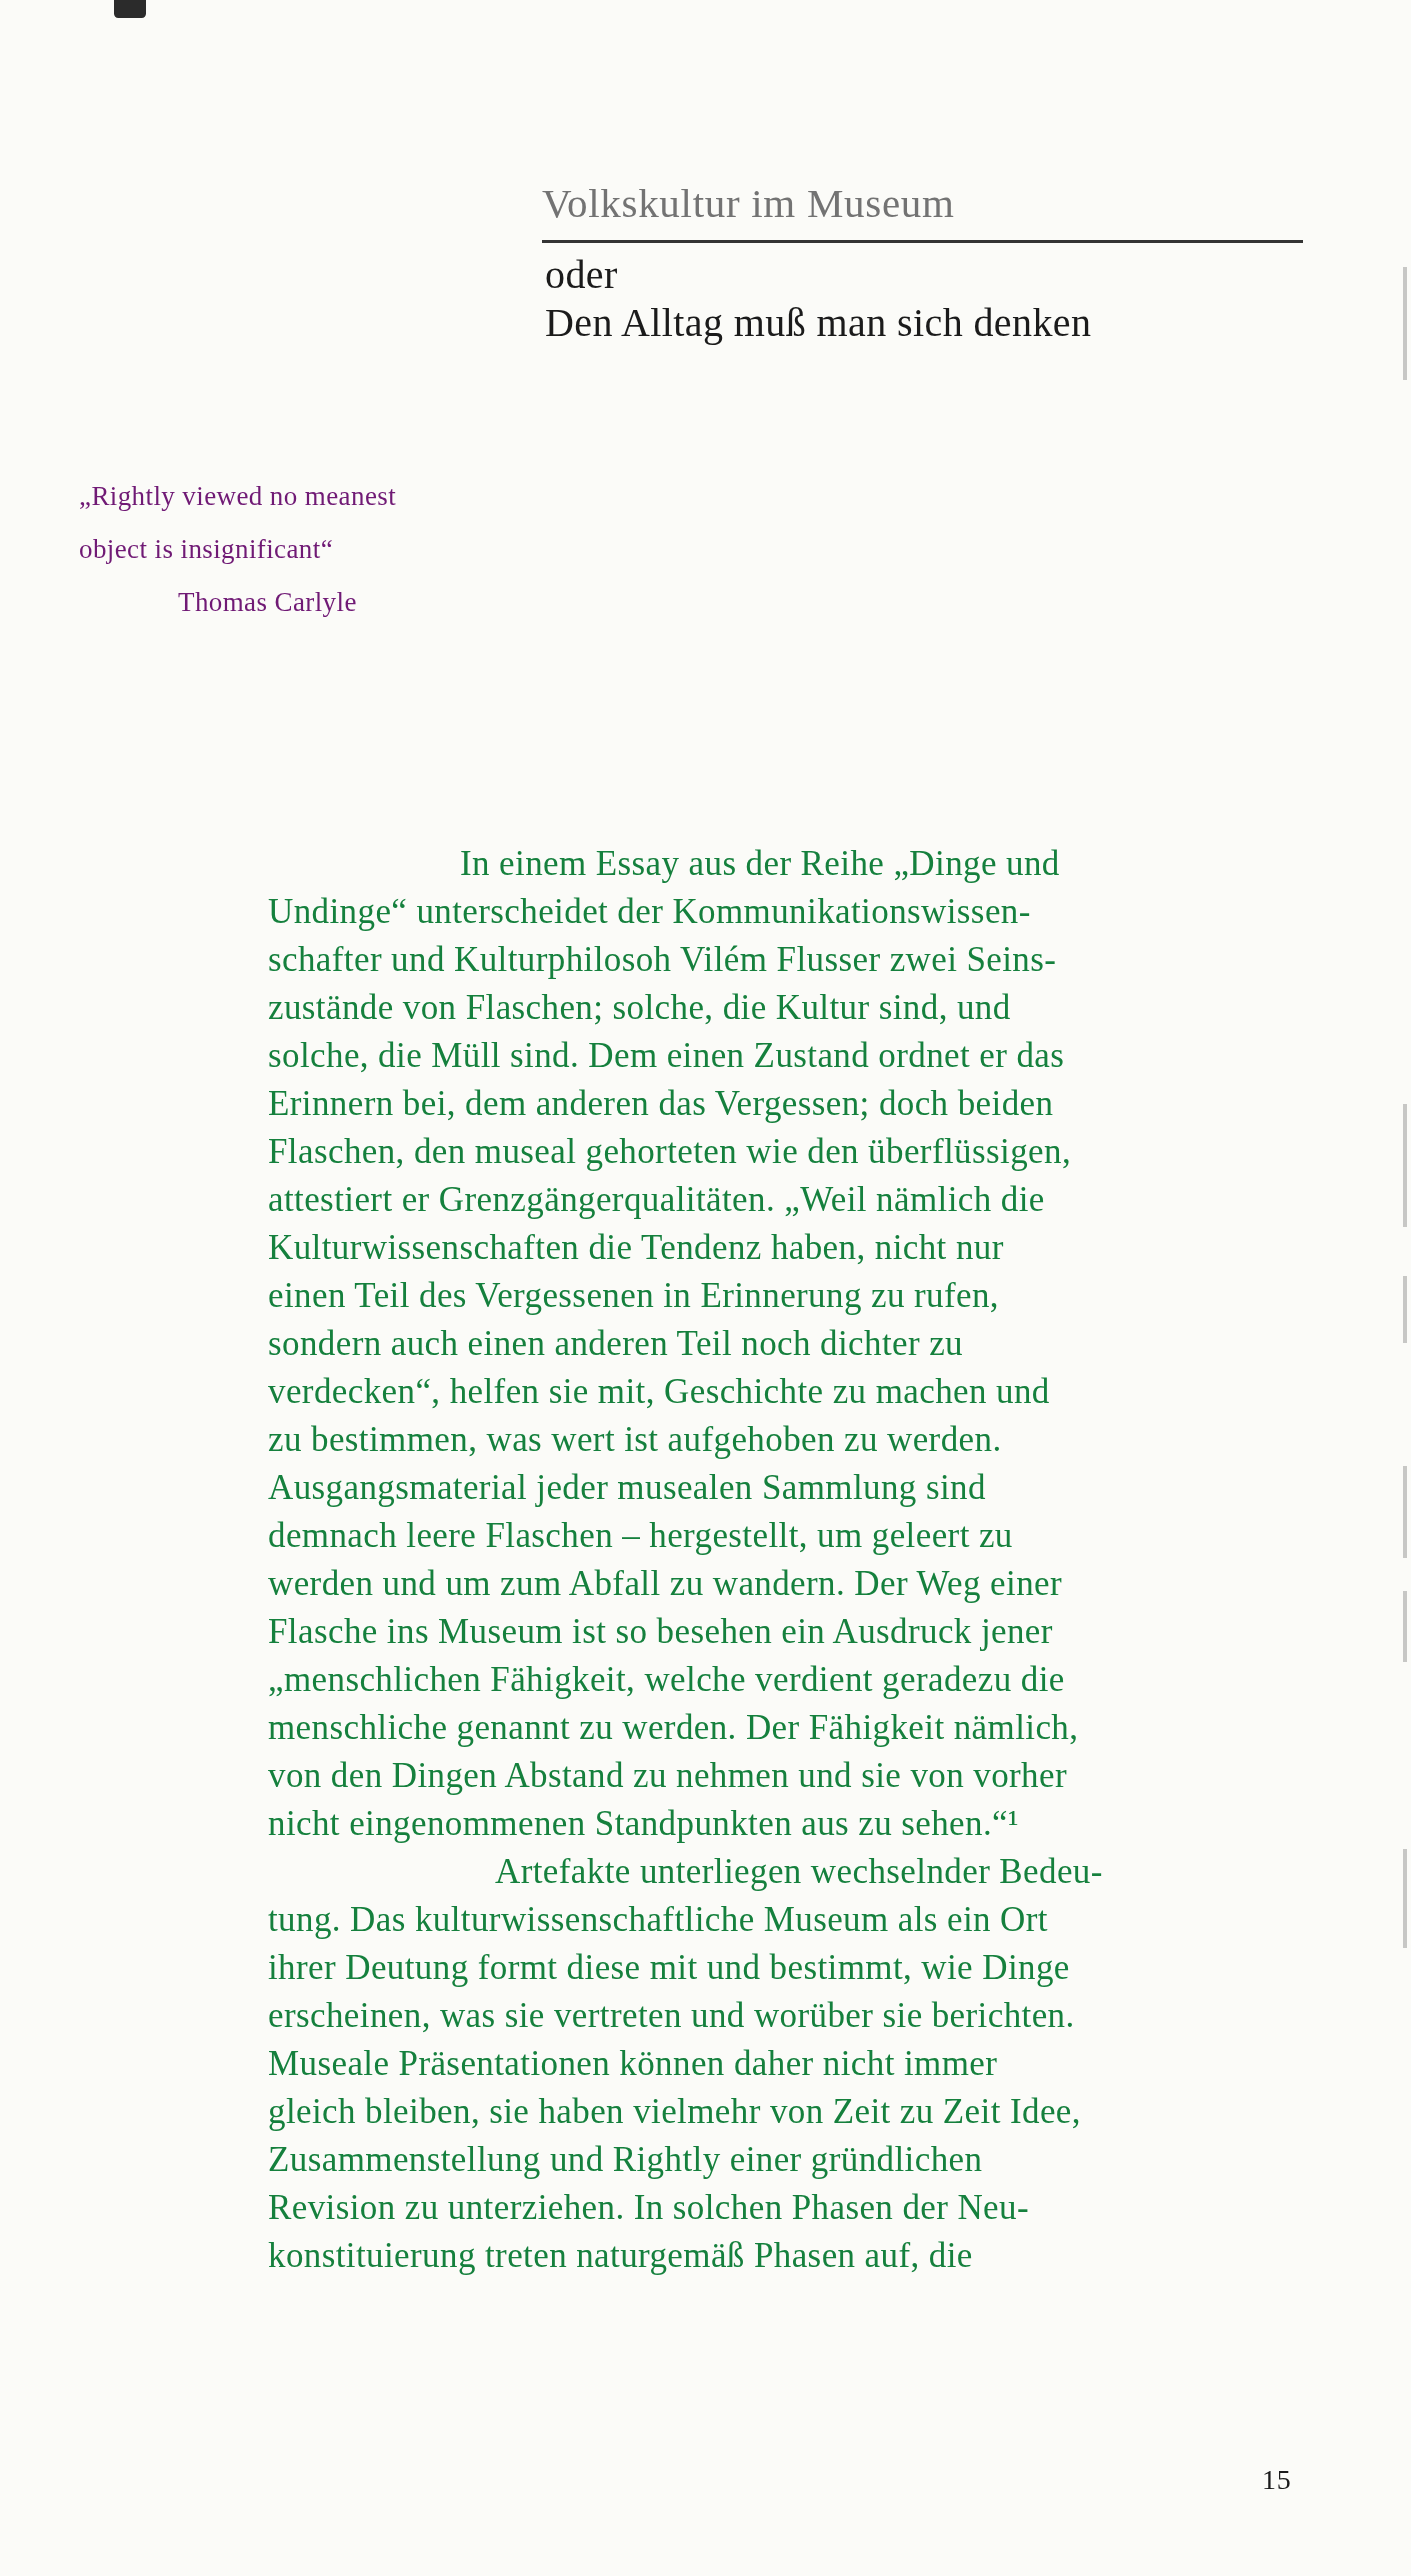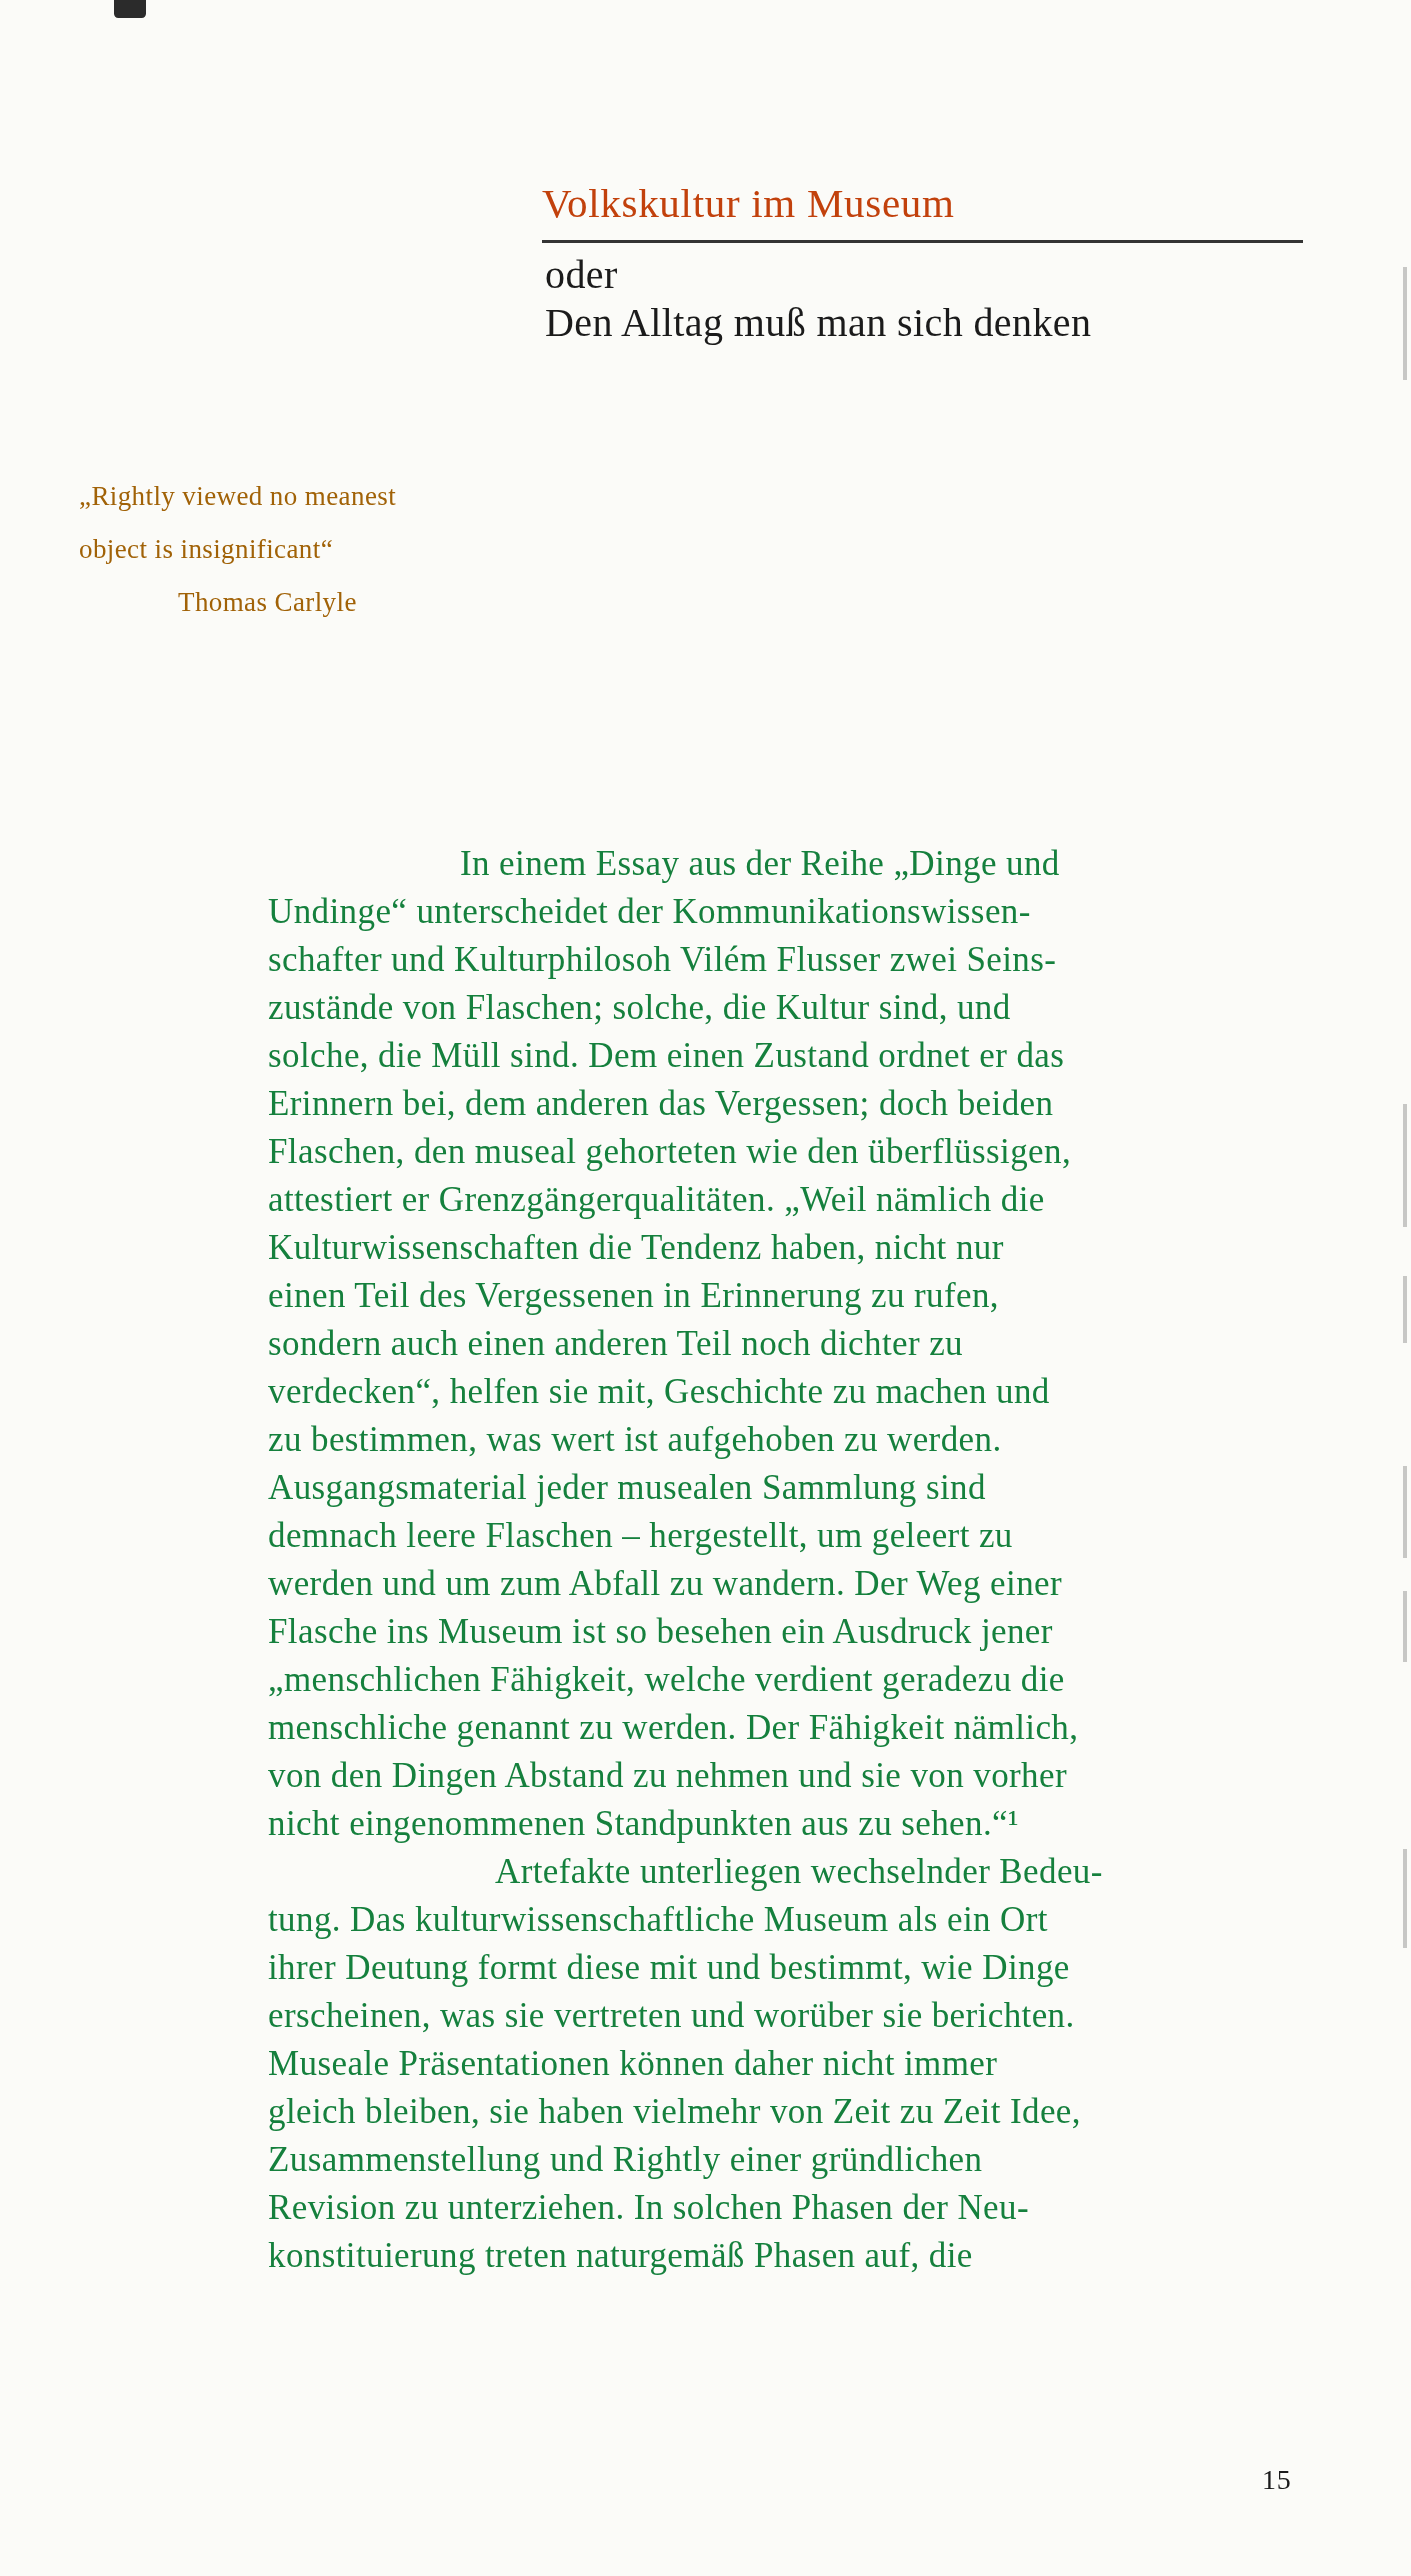--- a/index.html
+++ b/index.html
@@ -11,42 +11,42 @@
     font-family: "Liberation Serif", "DejaVu Serif", serif;
     color: #1b1b1b;
     overflow: hidden;
     margin: 0 auto;
   }
   .page-title {
     position: absolute;
     left: 542px; top: 179px;
     font-size: 41px;
     letter-spacing: 0.7px;
-    color: #c2410c;
+    color: #737373;
     white-space: nowrap;
   }
   .title-rule {
     position: absolute;
     left: 542px; top: 240px;
     width: 761px; height: 2.8px;
     background: #343434;
   }
   .subtitle {
     position: absolute;
     left: 545px;
     font-size: 40px;
     letter-spacing: 0.4px;
     white-space: nowrap;
   }
   .subtitle.s1 { top: 251px; }
   .subtitle.s2 { top: 299px; }
   .epigraph {
     position: absolute;
     font-size: 27px;
-    color: #a16207;
+    color: #701a75;
     letter-spacing: 0.4px;
     white-space: nowrap;
   }
   .epi1 { left: 79px; top: 481px; }
   .epi2 { left: 79px; top: 534px; }
   .epi3 { left: 178px; top: 587px; }
   .body-text {
     position: absolute;
     left: 268px; top: 840px;
     width: 1072px;

